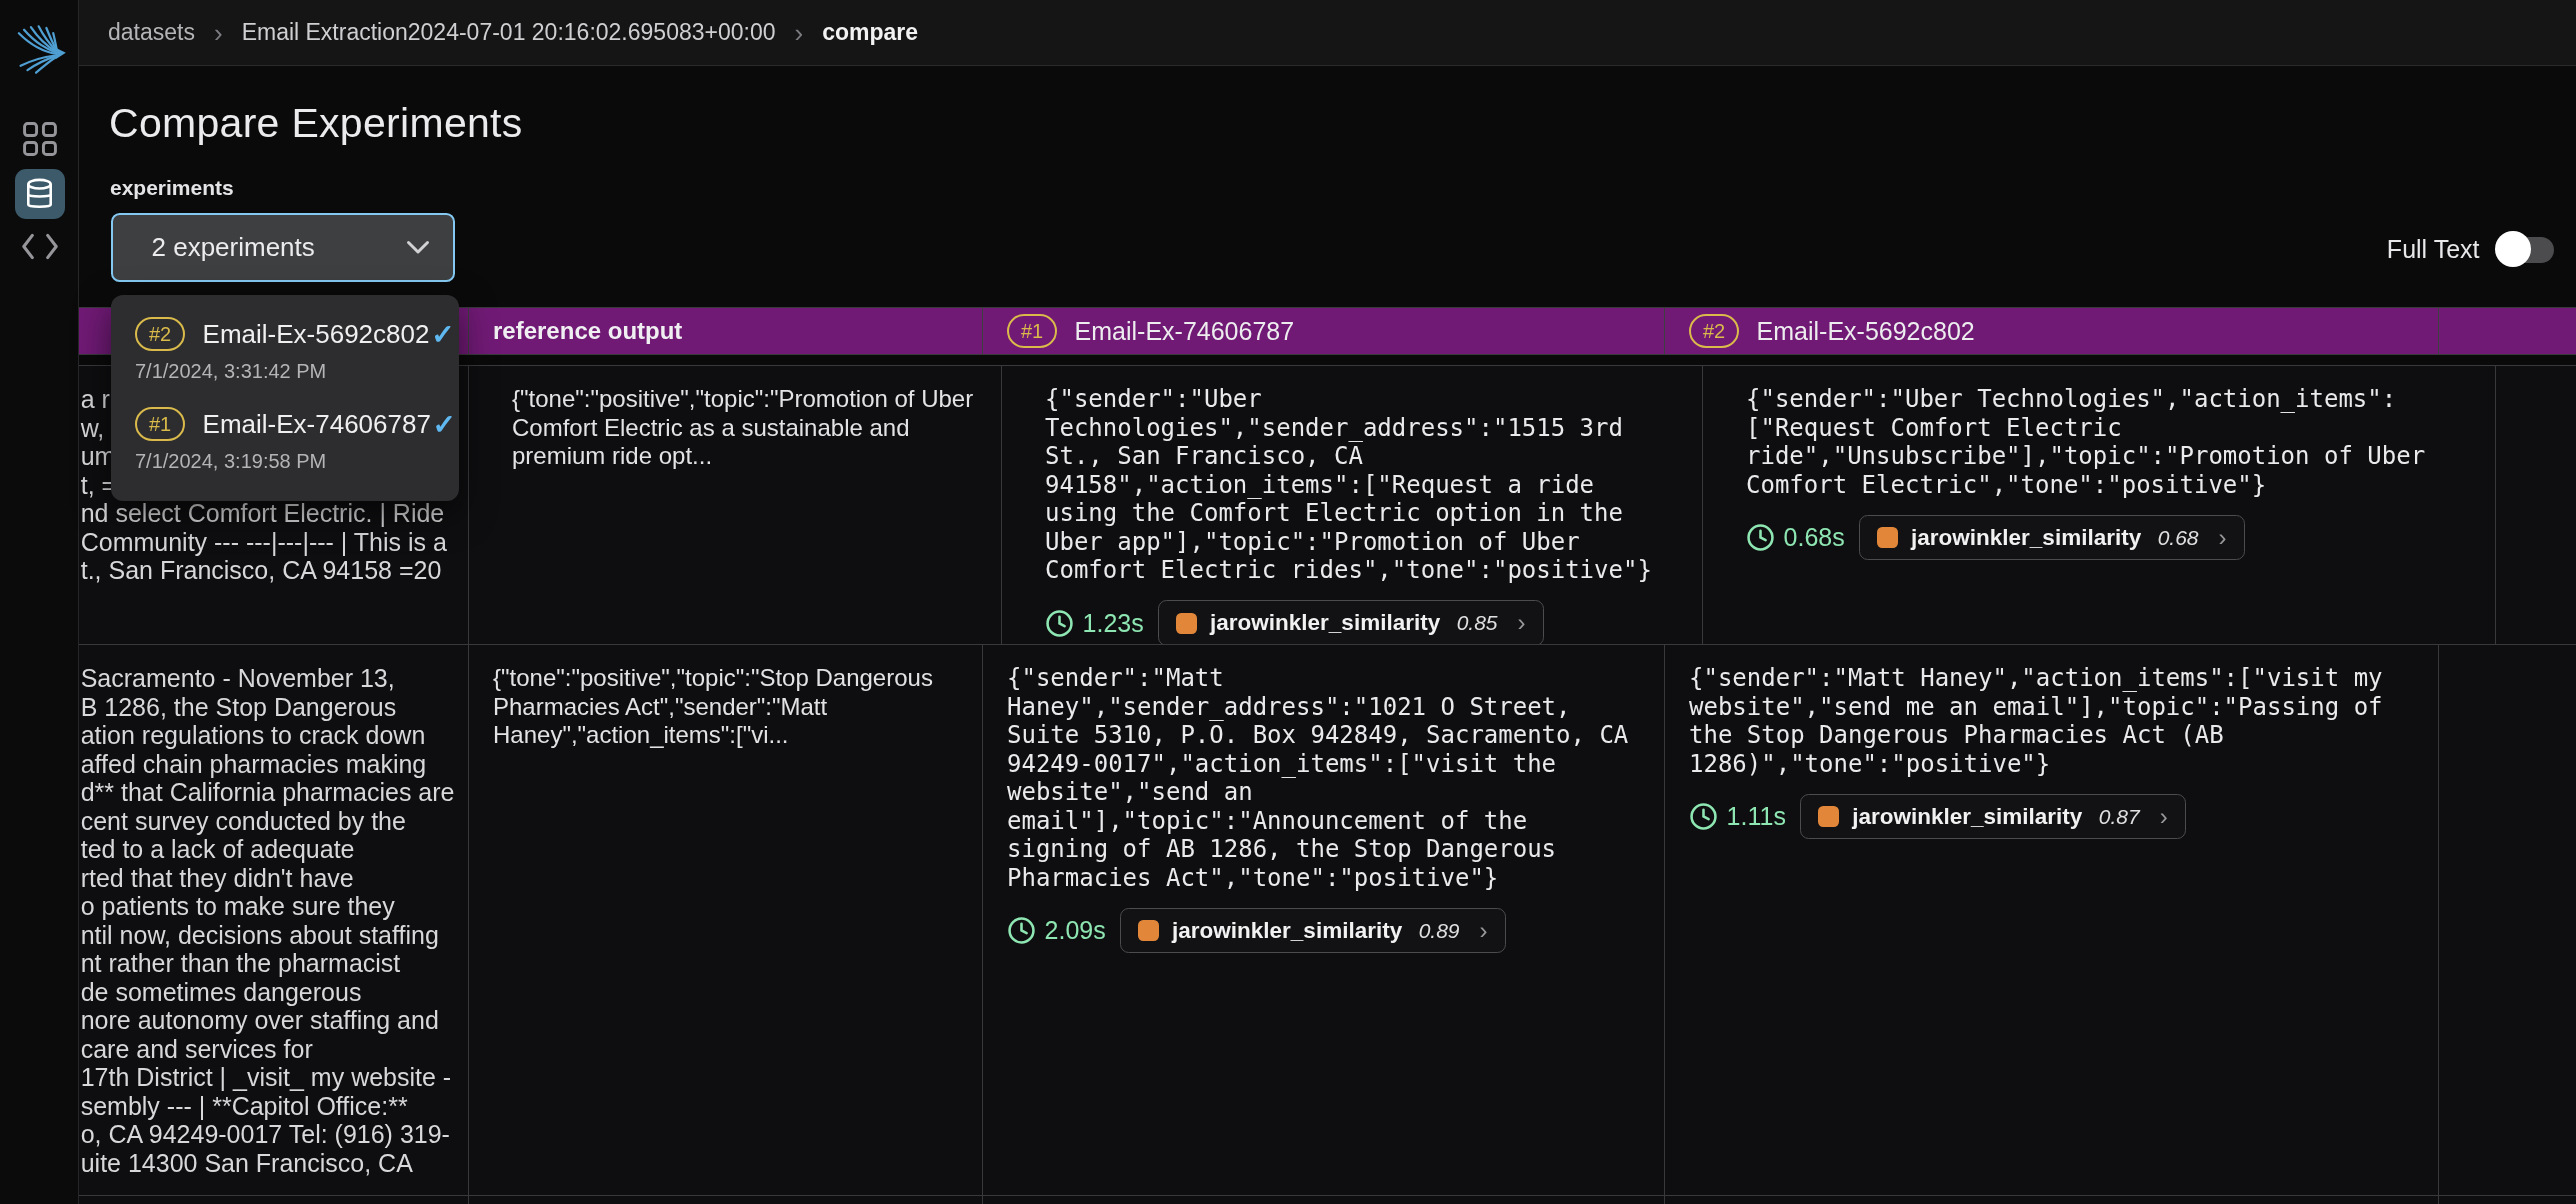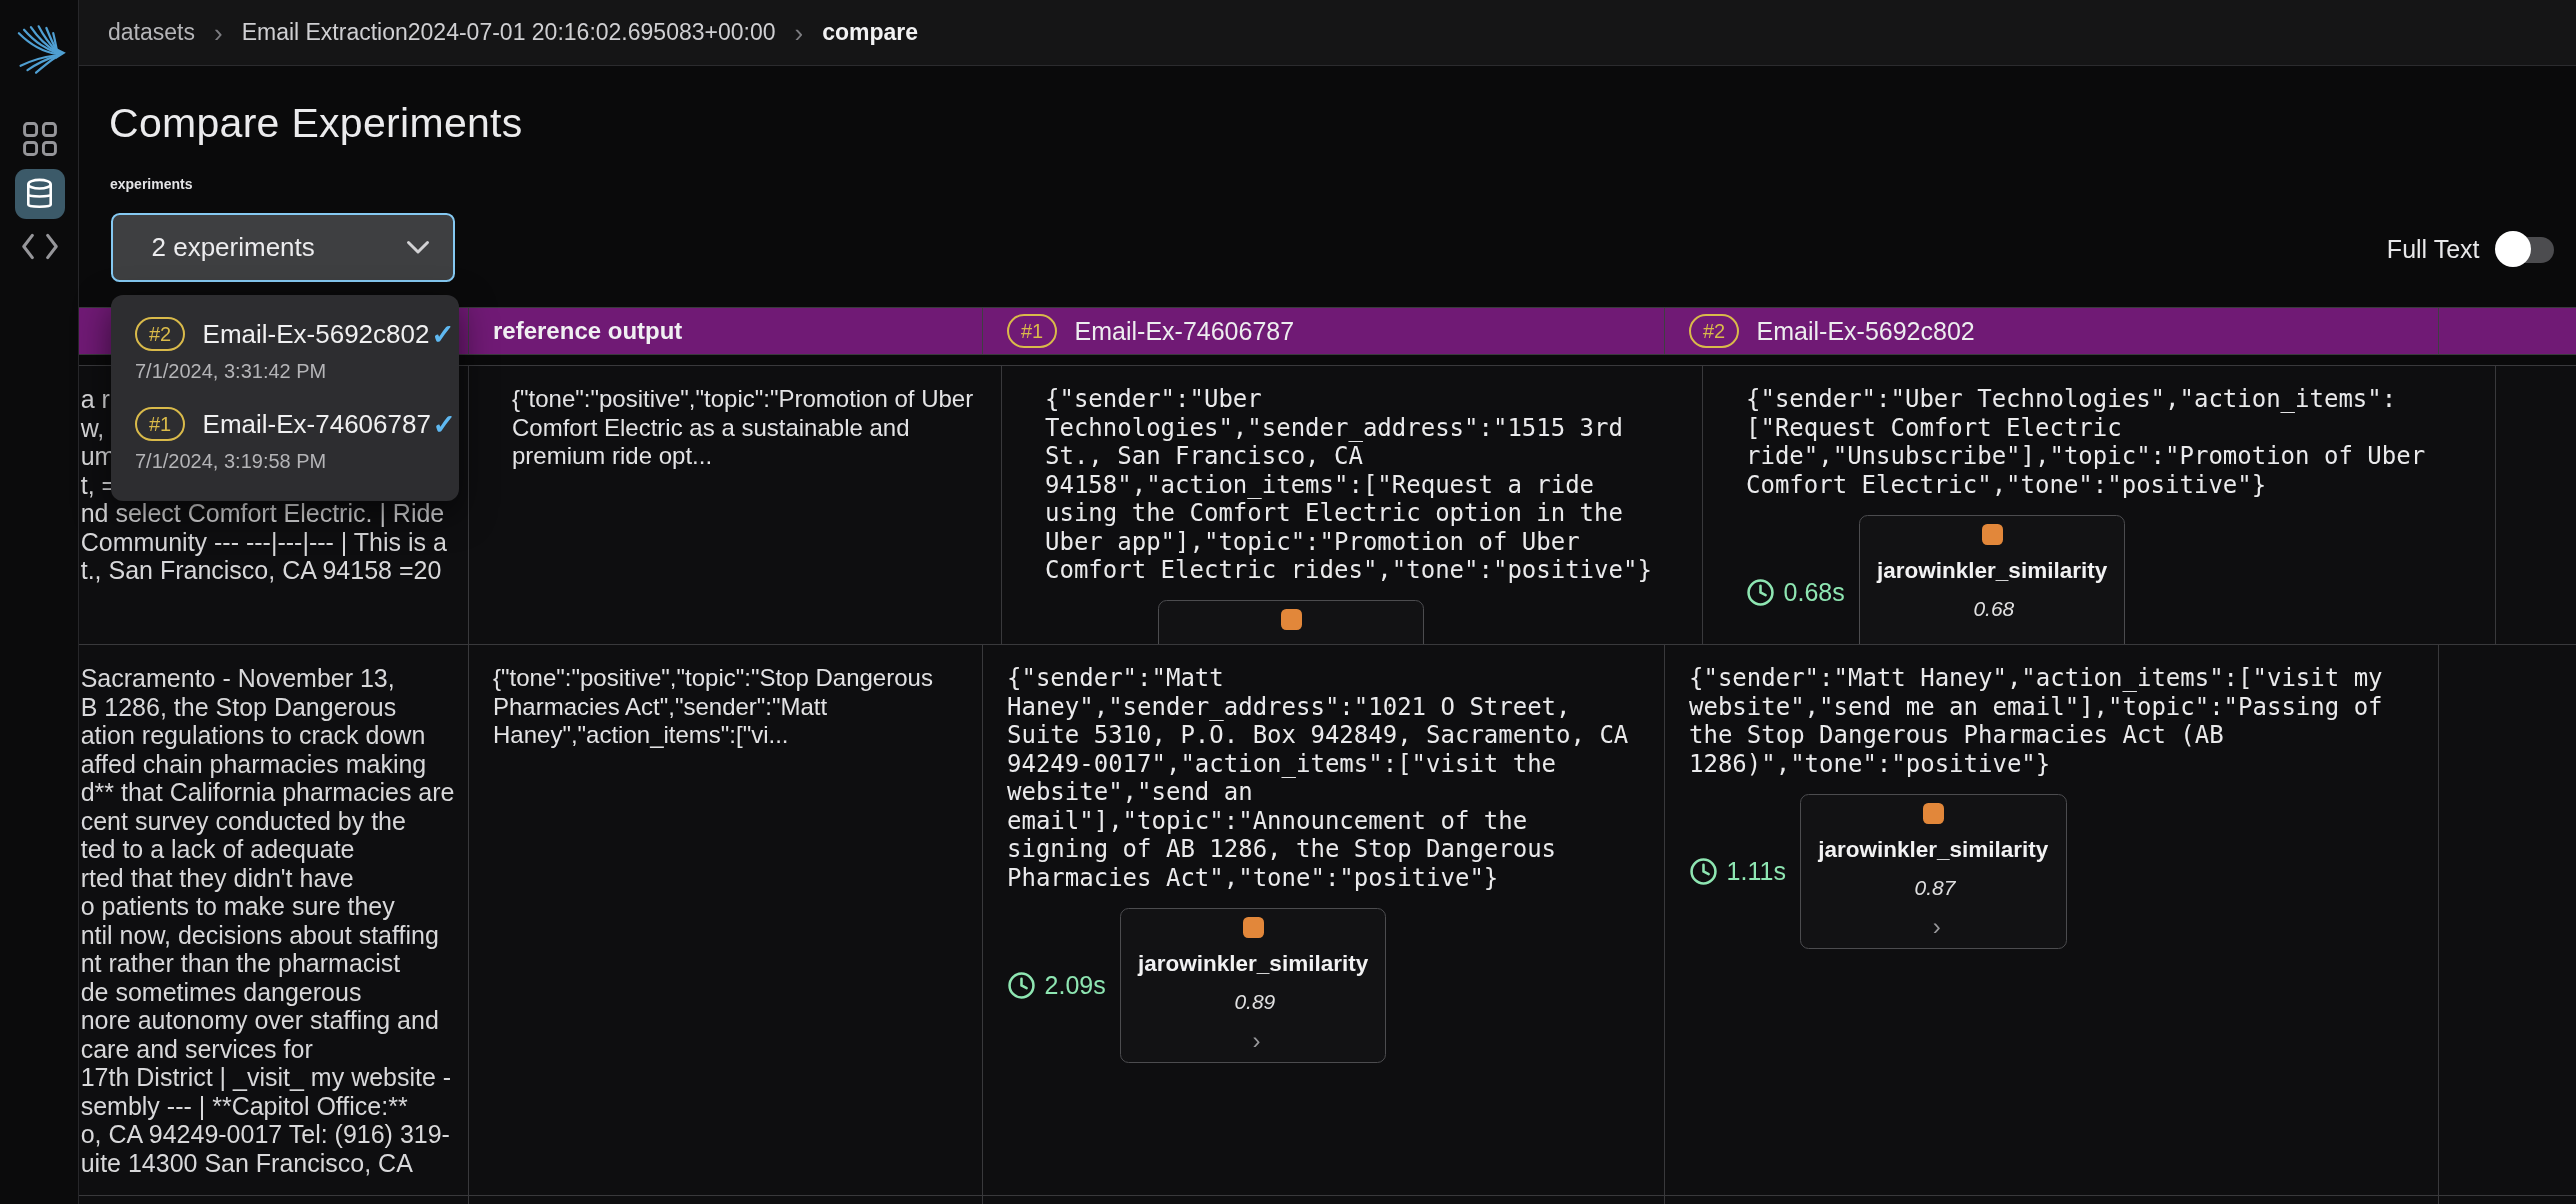--- a/index.html
+++ b/index.html
@@ -22,21 +22,21 @@
             background:#151516; border-bottom:1.7px solid #2b2b2e;
             display:flex; align-items:center; padding-left:29px; z-index:4; }
   .crumb { font-size:23px; color:#b5b5b8; }
   .crumb.mid { color:#cfcfd2; }
   .crumb.last { color:#f2f2f3; font-weight:bold; }
   .crumb-sep { font-size:26px; color:#7c7c80; margin:0 19px; line-height:1; }
 
   
   .page-title { position:absolute; left:109px; top:100px; font-size:41px;
                 color:#ebebed; font-weight:500; letter-spacing:0.3px; z-index:2; }
-  .exp-label { position:absolute; left:110px; top:176px; font-size:14px;
+  .exp-label { position:absolute; left:110px; top:176px; font-size:21px;
                font-weight:bold; color:#e4e4e6; z-index:2; }
   .select-btn { position:absolute; left:111px; top:213px; width:344px; height:69px;
                 background:#3e3f41; border:2.6px solid #85c9f2; border-radius:8.6px;
                 display:flex; align-items:center; padding:0 22.5px; z-index:20; }
   .select-btn .sel-text { font-size:26px; color:#ececee; flex:1;margin-left:16px; }
   .fulltext { position:absolute; right:22.5px; top:235px; display:flex;
               align-items:center; gap:19px; z-index:2; }
   .fulltext .ft-label { font-size:25px; color:#e8e8ea; }
   .toggle { position:relative; width:55px; height:26px; background:#4c4c4f;
             border-radius:14px; }
@@ -69,21 +69,21 @@
                 color:#d8d8da; white-space:pre; }
   .ref-text { font-size:24px; line-height:28.5px; color:#e3e3e5; white-space:pre; }
   .mono-text { font-family:"DejaVu Sans Mono", monospace; font-size:24px;
                line-height:28.5px; color:#eaeaec; white-space:pre; }
 
   
   .feedback { display:flex; align-items:center; margin-top:15.5px; gap:14px; }
   .latency { display:flex; align-items:center; gap:8.6px; color:#8ee6b2;
              font-size:25px; }
   .chip { display:inline-flex; align-items:center; gap:13px; border:1.7px solid #4c4c4f;
-          border-radius:8.6px; padding:7.8px 17.3px; background:#121214;flex-direction:column; }
+          border-radius:8.6px; padding:7.8px 17.3px; background:#121214; }
   .chip .sq { width:21px; height:21px; border-radius:5.2px; background:#e2873a; }
   .chip .metric { font-size:22.5px; font-weight:bold; color:#f2f2f3; white-space:nowrap; }
   .chip .score { font-size:21px; color:#e0e0e1; margin-left:3.5px;font-style:italic; }
   .chip .chev { font-size:24px; color:#98989b; margin-left:7px; }
 
   
   .dd-panel { position:absolute; left:111px; top:295px; width:348px; height:206px;
               background:#2d2d30; border-radius:12px; z-index:30;
               box-shadow:0 12px 35px rgba(0,0,0,.55); padding:17.3px 0 0 0; }
   .dd-item { padding:5.2px 21px 12px 24px; }

